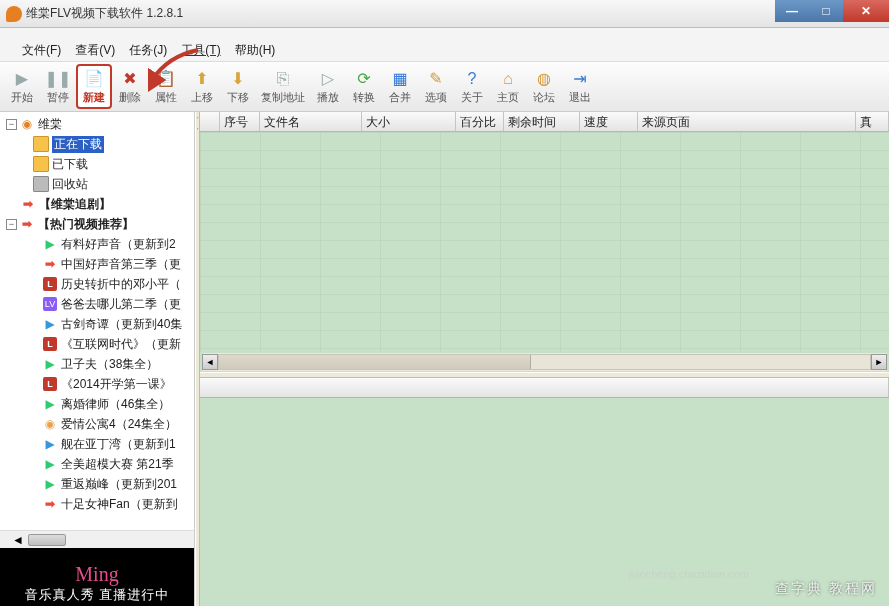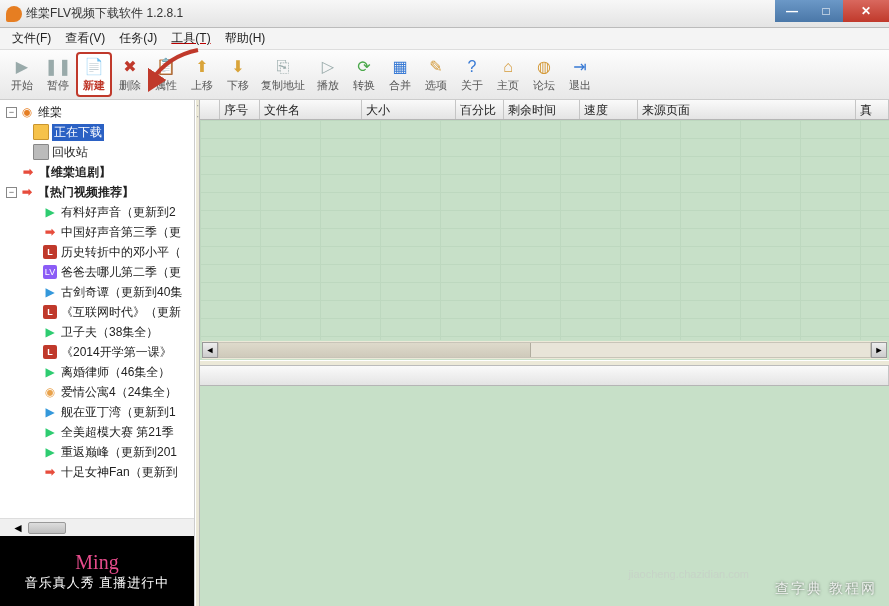--- a/index.html
+++ b/index.html
@@ -5,21 +5,21 @@
 * { box-sizing: border-box; margin: 0; padding: 0; font-family: "Microsoft YaHei", Tahoma, sans-serif; font-size: 12px; }
 body { background: #f0f0f0; width: 889px; height: 606px; overflow: hidden; position: relative; }
 .titlebar { height: 28px; background: linear-gradient(#f7f7f7,#e4e4e4); border-bottom: 1px solid #bbb; display:flex; align-items:center; padding-left:6px; position:relative; }
 .titlebar .icon { width:16px; height:16px; background:#e67e22; border-radius:8px 8px 8px 2px; margin-right:4px; display:inline-block;}
 .title-text { color:#333; }
 .winbtns { position:absolute; right:0; top:0; display:flex; height:22px;}
 .winbtn { width:34px; height:22px; display:flex; align-items:center; justify-content:center; color:#fff; font-weight:bold; }
 .winbtn.min { background:linear-gradient(#6b98c7,#4a77a8);}
 .winbtn.max { background:linear-gradient(#6b98c7,#4a77a8);}
 .winbtn.close { background:linear-gradient(#d9685e,#c0392b); width:46px;}
-.menubar { height:22px; background:#f4f4f4; border-bottom:1px solid #ddd; display:flex; align-items:flex-end; padding-left:6px; gap:2px;}
+.menubar { height:34px; background:#f4f4f4; border-bottom:1px solid #ddd; display:flex; align-items:flex-end; padding-left:16px; gap:2px;}
 .menuitem { padding:2px 6px; color:#222; }
 .menuitem.hl { text-decoration: underline; text-decoration-color: #b00; color:#222;}
 .toolbar { height:50px; background:linear-gradient(#fdfdfd,#e8e8e8); border-bottom:1px solid #ccc; display:flex; padding:2px 4px;}
 .tbtn { width:36px; display:flex; flex-direction:column; align-items:center; justify-content:center; padding:2px 0; border:1px solid transparent; border-radius:2px;}
 .tbtn.hl { border:2px solid #c0392b; background:#fff; border-radius:4px;}
 .tbtn .ic { width:20px; height:20px; display:flex; align-items:center; justify-content:center;}
 .tbtn .lbl { font-size:11px; color:#555; margin-top:1px;}
 .tbtn.hl .lbl { color:#c0392b; font-weight:bold;}
 .body-area { display:flex; height:calc(606px - 28px - 22px - 50px);}
 .sidebar { width:195px; background:#fff; border-right:1px solid #ccc; display:flex; flex-direction:column;}
@@ -160,20 +160,25 @@
           <span class="node-ic" style="color:#e67e22">◉</span>
           <span class="label">维棠</span>
         </div>
         <div class="tree-row l1 sel">
           <span style="width:13px"></span>
           <span class="node-ic folder"></span>
           <span class="label">正在下载</span>
         </div>
         <div class="tree-row l1">
           <span style="width:13px"></span>
+          <span class="node-ic folder"></span>
+          <span class="label">已下载</span>
+        </div>
+        <div class="tree-row l1">
+          <span style="width:13px"></span>
           <span class="node-ic bin"></span>
           <span class="label">回收站</span>
         </div>
         <div class="tree-row l1">
           <span class="node-ic arrow-r">➡</span>
           <span class="label" style="font-weight:bold">【维棠追剧】</span>
         </div>
         <div class="tree-row ">
           <span class="twisty">−</span>
           <span class="node-ic arrow-r">➡</span>

